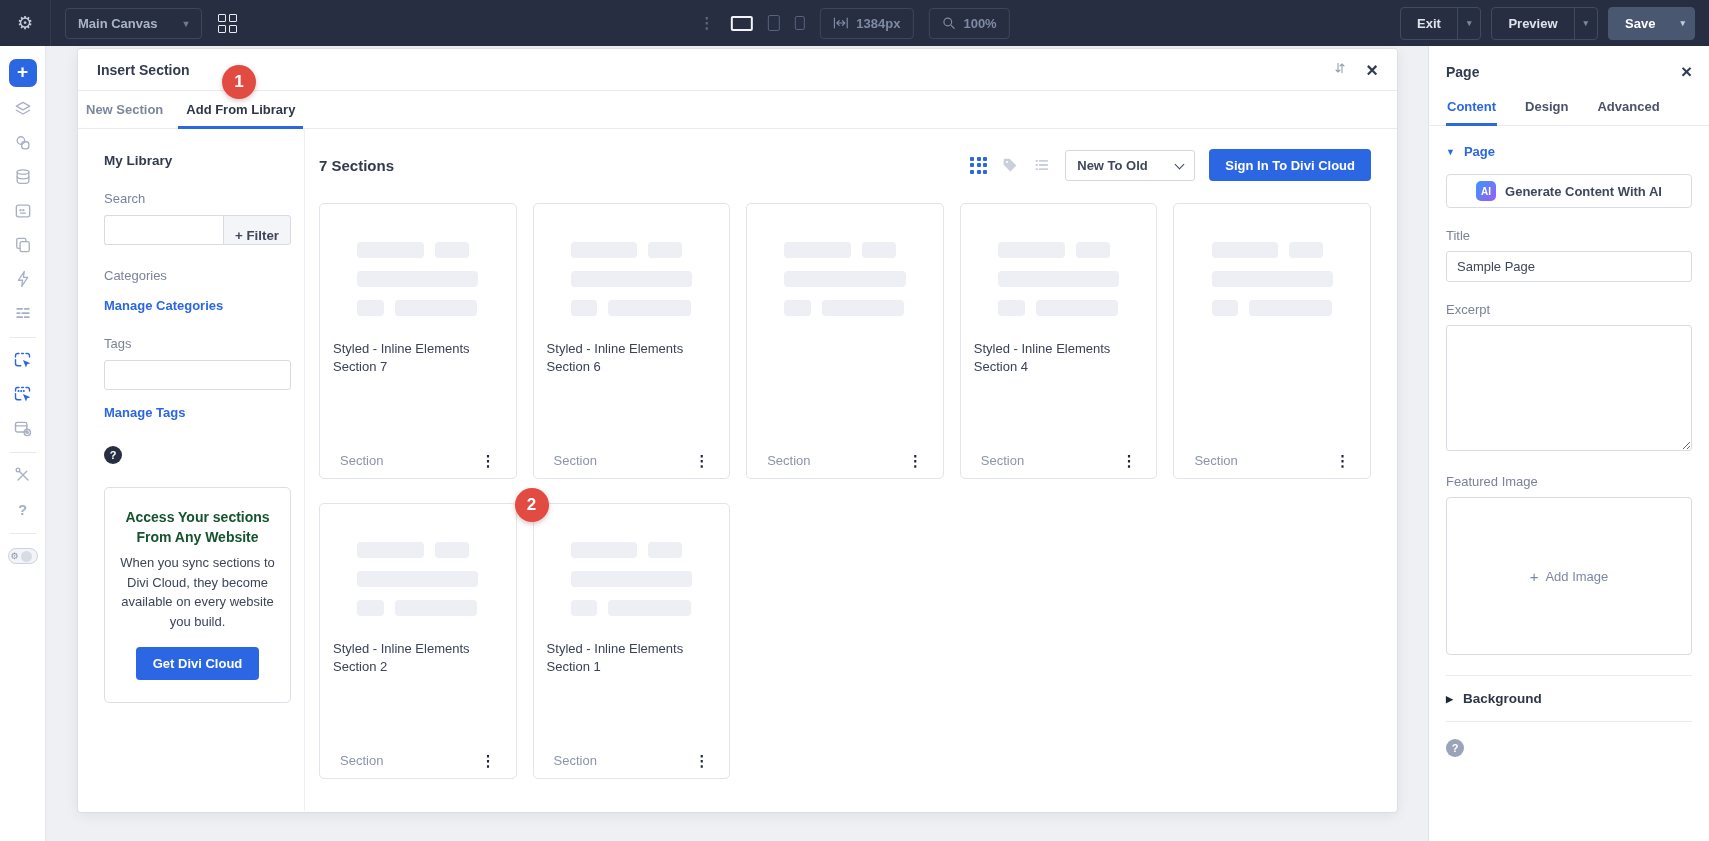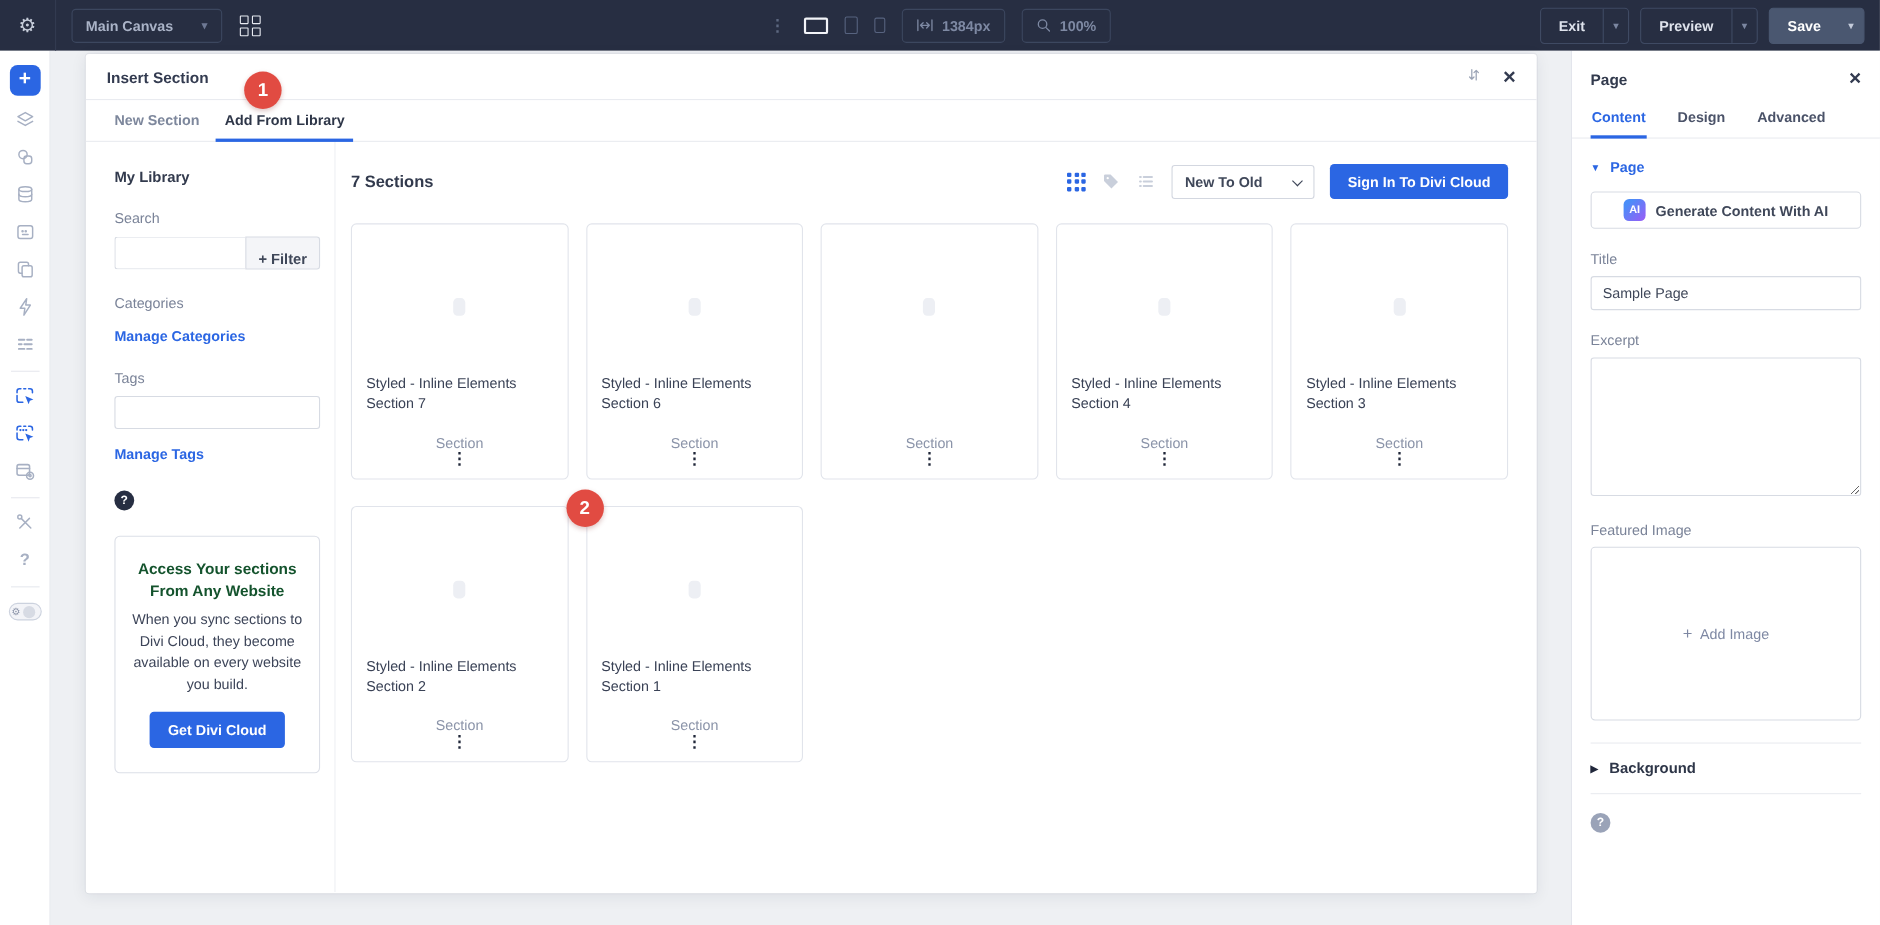--- a/index.html
+++ b/index.html
@@ -46,21 +46,21 @@
 
   
   .modal { position:absolute; left:32px; top:3px; width:1319px; height:763px; background:#fff; border-radius:3px; box-shadow:0 0 0 1px rgba(30,40,70,0.05), 0 3px 14px rgba(30,40,70,0.08); }
   .modal-header { height:42px; display:flex; align-items:center; padding:0 19px; border-bottom:1px solid #e9ebf0; }
   .modal-title { font-size:14px; font-weight:bold; color:#333b50; }
   .modal-hicons { margin-left:auto; display:flex; align-items:center; gap:18px; }
   .icon-sort svg { stroke:#9aa3b5; fill:none; stroke-width:1.7; stroke-linecap:round; stroke-linejoin:round; cursor:pointer; }
   .icon-close { color:#333b50; font-size:20px; font-weight:bold; line-height:1; cursor:pointer; }
   .badge { position:absolute; width:34px; height:34px; border-radius:50%; background:#e14b42; color:#fff; font-size:17px; font-weight:bold; display:flex; align-items:center; justify-content:center; box-shadow:0 2px 5px rgba(120,20,15,0.25); z-index:30; }
   .badge-1 { left:144px; top:16px; }
-  .modal-tabs { height:38px; display:flex; align-items:stretch; gap:19px; padding:0 24px; border-bottom:1px solid #e9ebf0; }
+  .modal-tabs { height:38px; display:flex; align-items:stretch; gap:19px; padding:0 6px; border-bottom:1px solid #e9ebf0; }
   .mtab { display:flex; align-items:center; font-weight:bold; color:#7d879c; cursor:pointer; position:relative; padding:0 2px; }
   .mtab.active { color:#2e3648; }
   .mtab.active::after { content:""; position:absolute; left:-6px; right:-6px; bottom:-1px; height:3px; background:#2b66e3; }
   .modal-body { display:flex; padding:0 26px; height:682px; }
 
   
   .lib-sidebar { width:201px; padding:24px 13px 0 0; border-right:1px solid #eef0f4; flex:none; }
   .lib-head { font-size:13.5px; font-weight:bold; color:#323a4d; }
   .lib-label { margin-top:23px; color:#7a8398; }
   .search-row { margin-top:9px; display:flex; }
@@ -79,27 +79,27 @@
   .lib-toolbar { display:flex; align-items:center; }
   .lib-count { font-size:15px; font-weight:bold; color:#323a4d; }
   .lib-tools { margin-left:auto; display:flex; align-items:center; gap:14px; }
   .view-grid { display:grid; grid-template-columns:repeat(3,4px); gap:2.5px; cursor:pointer; }
   .view-grid span { width:4px; height:4px; border-radius:1px; background:#2b66e3; }
   .view-tag svg, .view-list svg { display:block; cursor:pointer; }
   .sort-select { width:130px; height:31px; border:1px solid #d3d7e0; border-radius:3px; display:flex; align-items:center; padding:0 11px; color:#3f4759; font-weight:bold; cursor:pointer; position:relative; }
   .sort-select .sel-chev { position:absolute; right:11px; top:10px; width:7px; height:7px; border-right:1.6px solid #3f4759; border-bottom:1.6px solid #3f4759; transform:rotate(45deg); }
   .signin-btn { height:32px; background:#2b66e3; color:#fff; font-weight:bold; border:none; border-radius:4px; padding:0 16px; font:inherit; font-weight:bold; cursor:pointer; }
   .cards-grid { margin-top:22px; display:grid; grid-template-columns:repeat(5,1fr); column-gap:16px; row-gap:24px; }
-  .card { position:relative; height:233px; background:#fff; border:1px solid #e1e4eb; border-radius:5px; display:flex; flex-direction:column; cursor:pointer;align-items:center; }
+  .card { position:relative; height:276px; background:#fff; border:1px solid #e1e4eb; border-radius:5px; display:flex; flex-direction:column; cursor:pointer; }
   .thumb { padding:38px 19% 0; display:flex; flex-direction:column; gap:13px; }
   .t-row { display:flex; gap:11px; }
   .bar { height:16px; border-radius:4px; background:#edeff4; }
   .w55{width:55%} .w28{width:28%} .w100{width:100%} .w22{width:22%} .w68{width:68%}
   .card-title { margin:24px 13px 0; color:#3a4256; line-height:1.35; }
-  .card-footer { margin:auto 20px 10px; display:flex; align-items:center; justify-content:space-between;flex-direction:column; }
+  .card-footer { margin:auto 20px 10px; display:flex; align-items:center; justify-content:space-between; }
   .card-type { color:#8b94a9; }
   .kebab { color:#1f2638; font-size:15px; font-weight:bold; line-height:1; cursor:pointer; }
   .badge-2 { left:-19px; top:-16px; }
 
   
   .panel { width:281px; flex:none; background:#fff; border-left:1px solid #e0e3ea; display:flex; flex-direction:column; }
   .panel-header { display:flex; align-items:center; padding:16px 17px 10px; }
   .panel-title { font-size:14px; font-weight:bold; color:#323a4d; }
   .panel-close { margin-left:auto; font-size:19px; font-weight:bold; color:#333b50; line-height:1; cursor:pointer; }
   .panel-tabs { display:flex; gap:27px; padding:0 17px; border-bottom:1px solid #e9ebf0; }
@@ -429,21 +429,20 @@
                     <span class="bar w28"></span>
                   </div>
                 <div class="t-row">
                     <span class="bar w100"></span>
                   </div>
                 <div class="t-row">
                     <span class="bar w22"></span>
                     <span class="bar w68"></span>
                   </div>
               </div>
-              <div class="card-title">Styled - Inline Elements Section 3</div>
               <div class="card-footer">
                 <span class="card-type">Section</span>
                 <span class="kebab">⋮</span>
               </div>
             </div>
 
             <div class="card">
               <div class="thumb">
                 <div class="t-row">
                     <span class="bar w55"></span>

